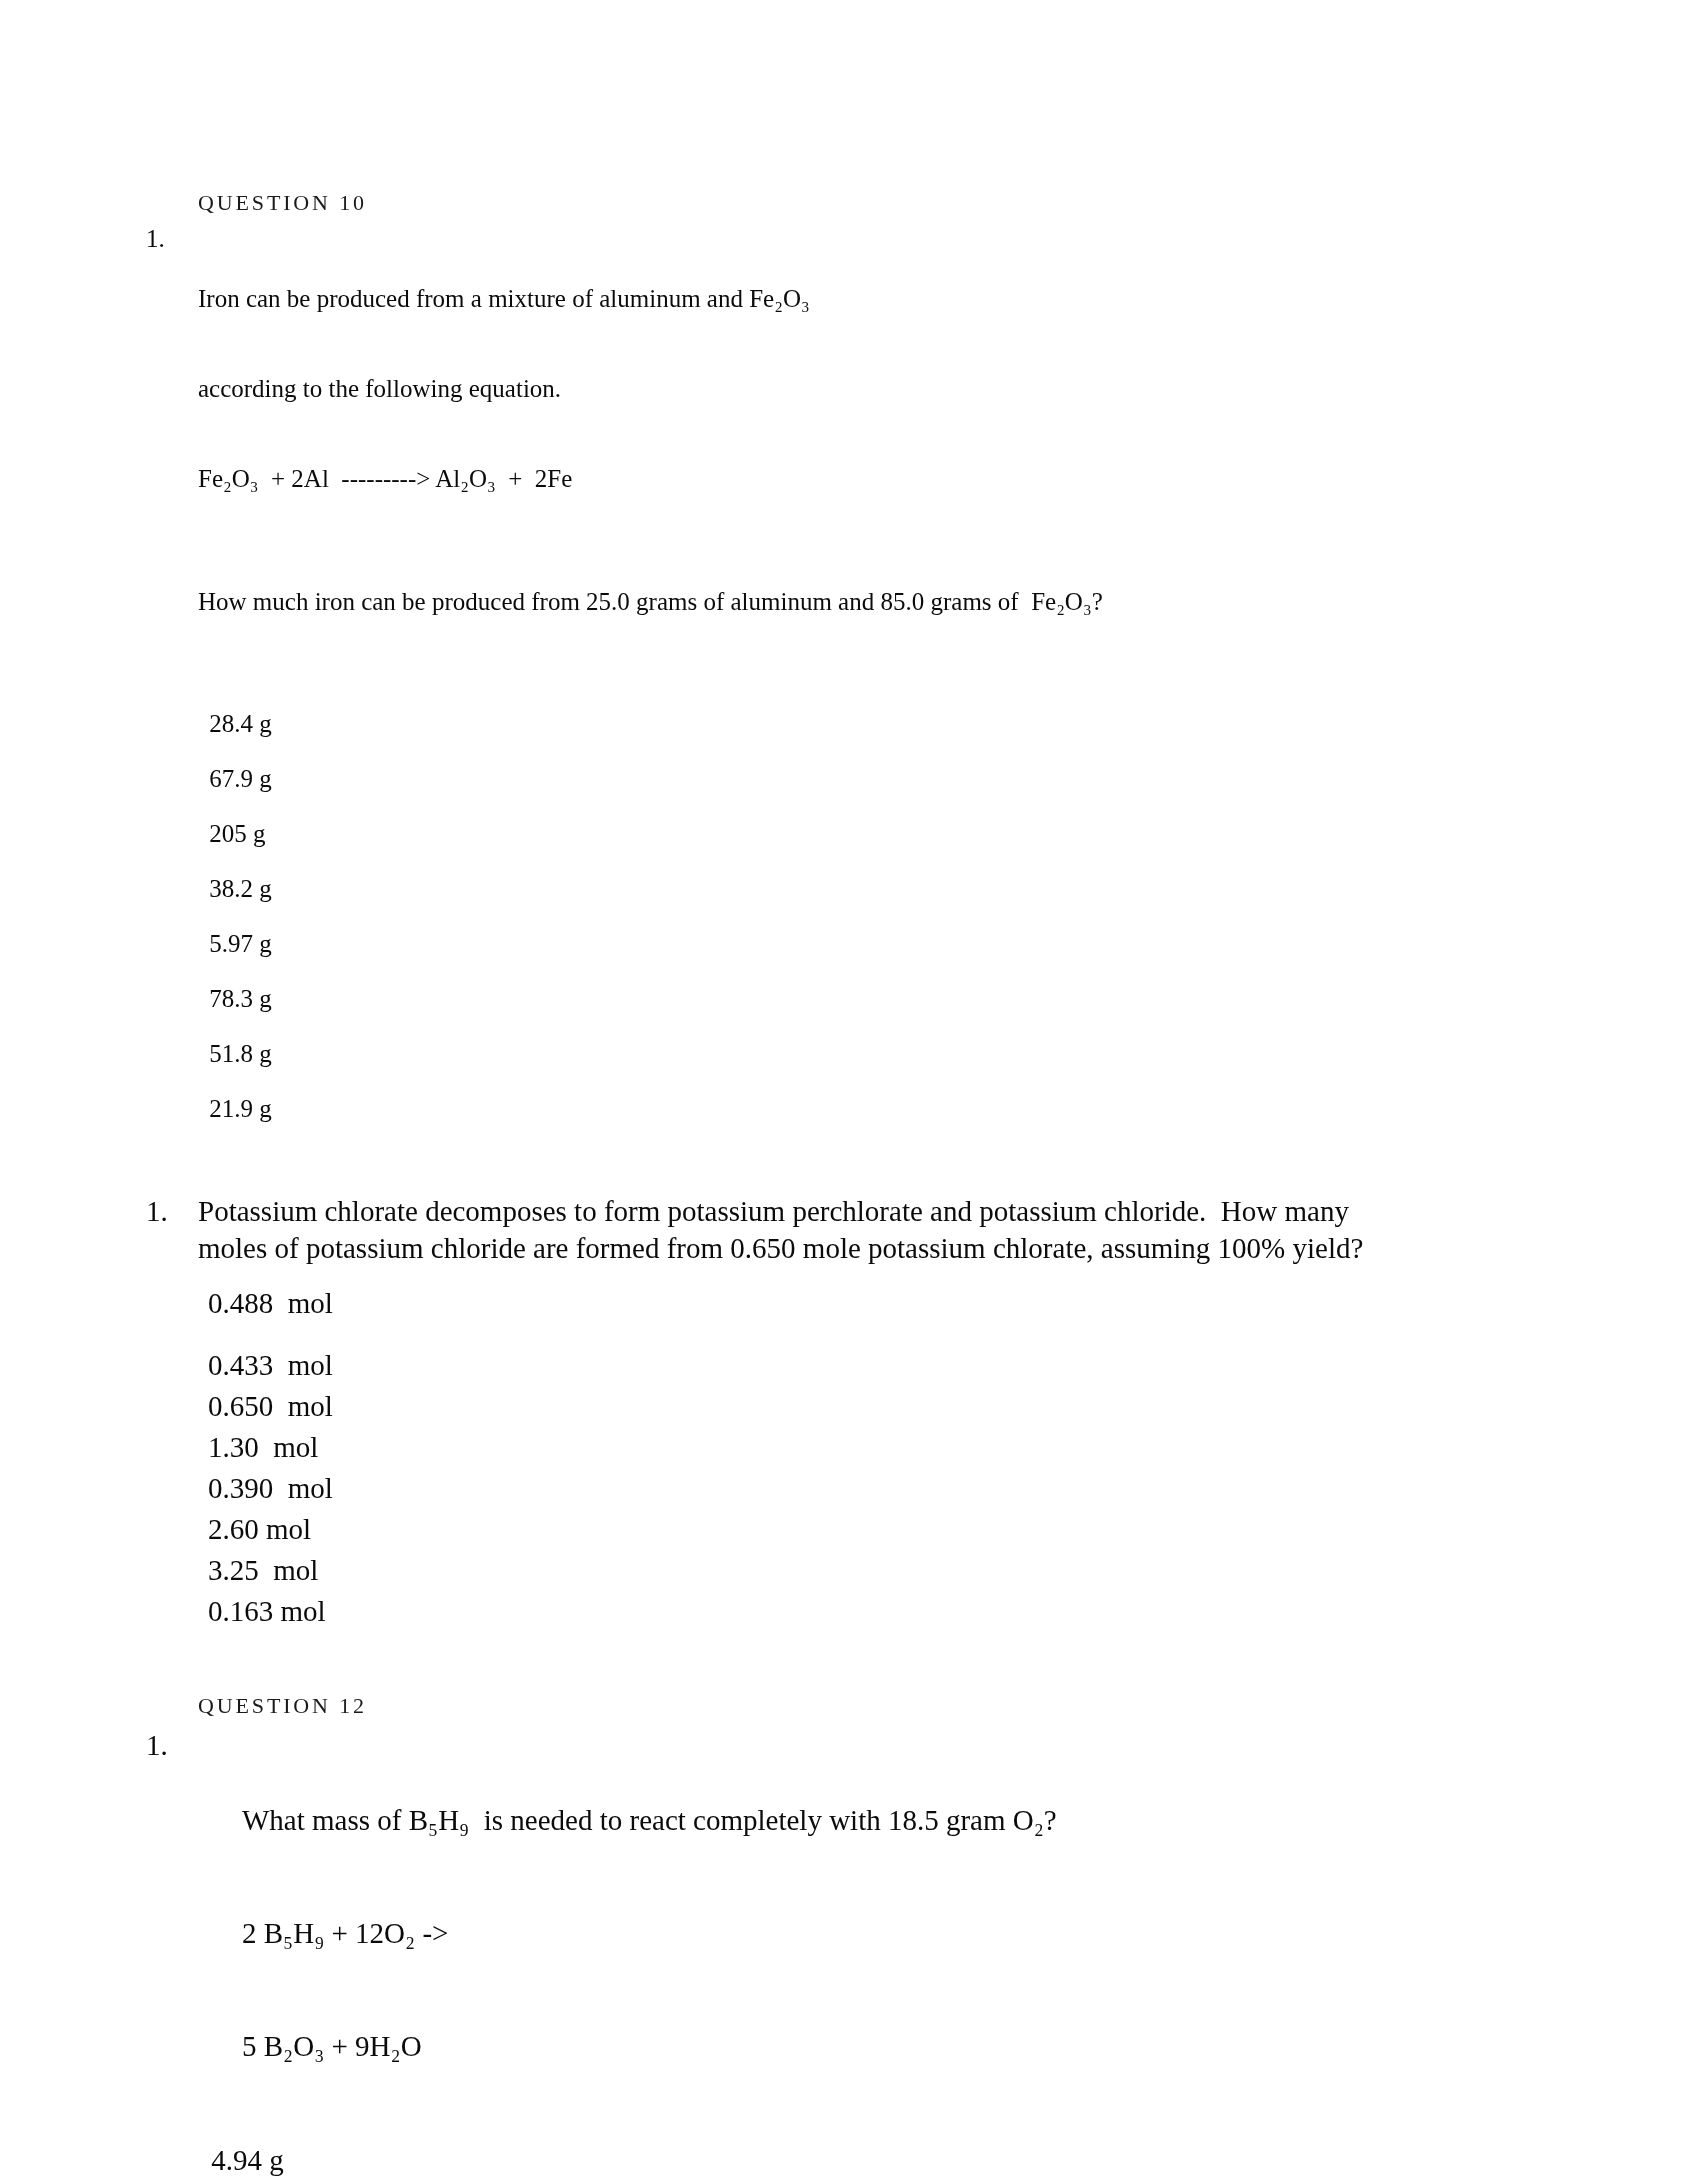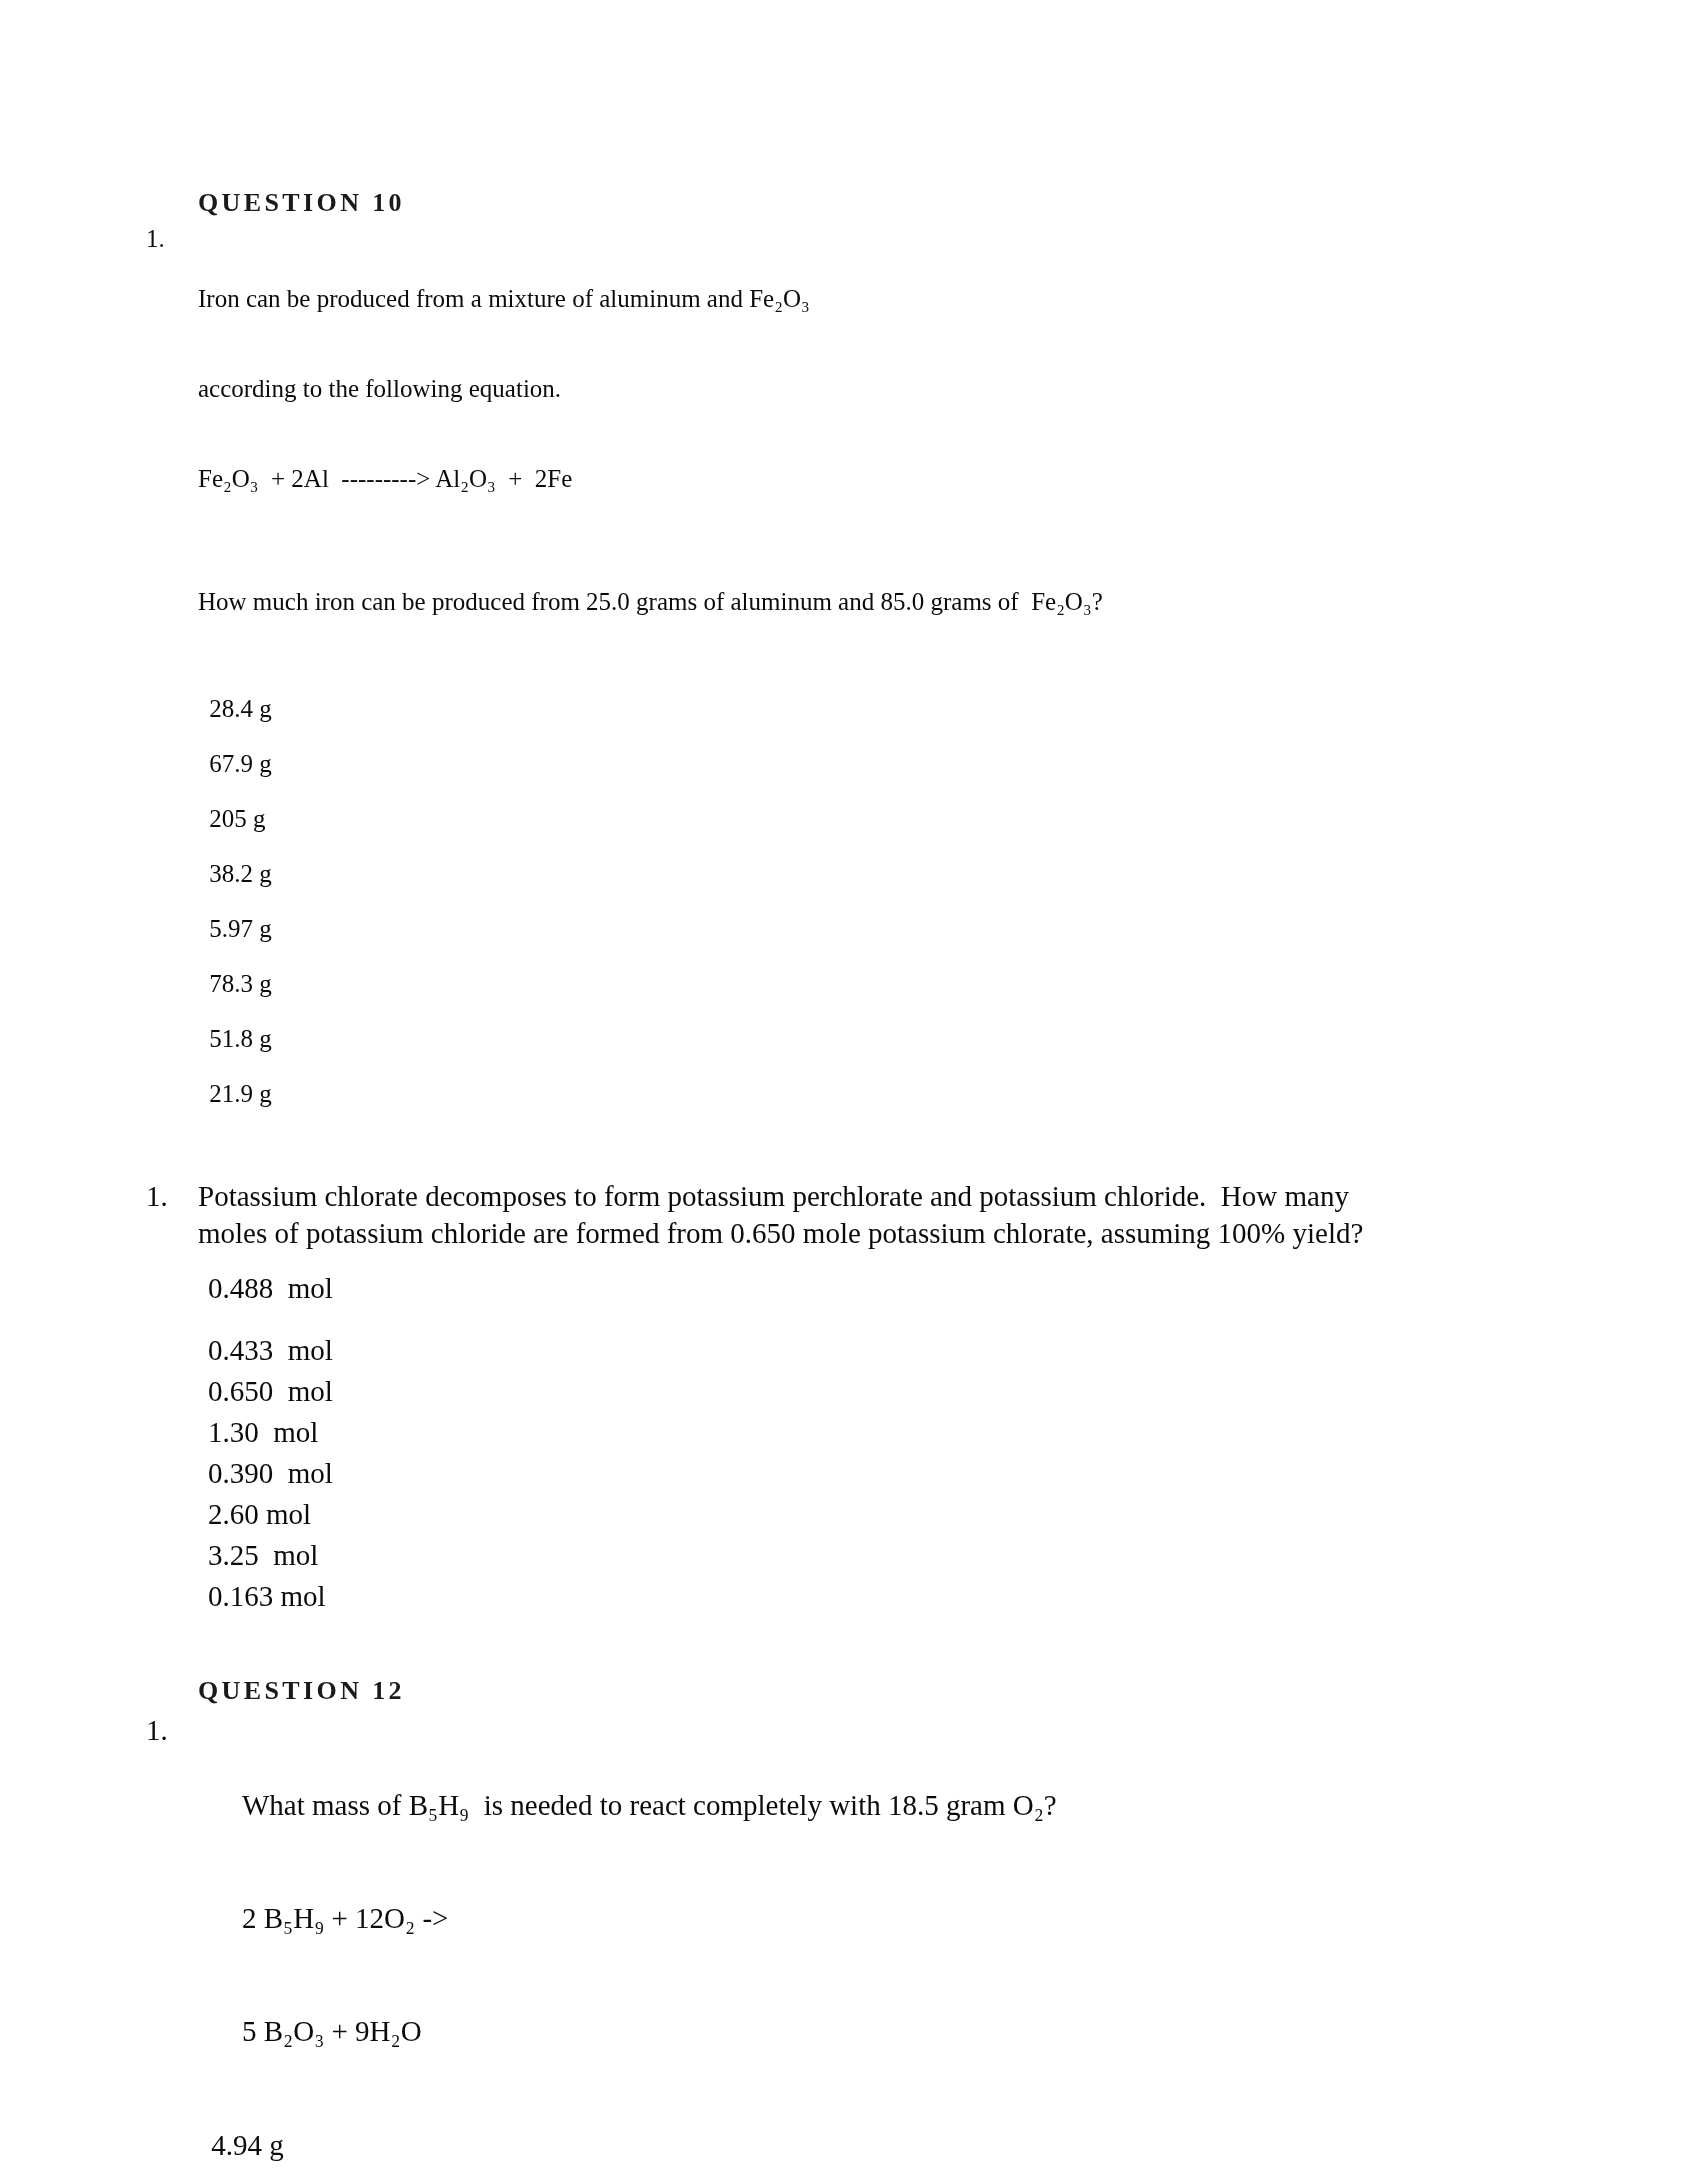--- a/index.html
+++ b/index.html
@@ -12,37 +12,37 @@
     overflow: hidden;
   }
   .page {
     position: relative;
     width: 1687px;
     height: 2183px;
     padding: 187px 159px 0 198px;
     background: #ffffff;
   }
   .qheading {
-    font-size: 26px;
-    font-weight: 700;
+    font-size: 22px;
+    font-weight: 400;
     letter-spacing: 0.13em;
     line-height: 32px;
     margin: 0 0 5.3px 0;
     color: #1a1a1a;
   }
   .item { position: relative; }
   .qnum { position: absolute; left: -52px; top: 0; }
   .line, .qbody, .prompt { white-space: pre-wrap; }
 
   
   .q10 { font-size: 25px; line-height: 30px; }
   .q10 .prompt { margin-top: 33px; }
   .options { list-style: none; margin: 0; padding: 0; }
   .options li { white-space: pre; }
-  .q10 .options { margin-top: 17px; padding-left: 11.2px; }
+  .q10 .options { margin-top: 32px; padding-left: 11.2px; }
   .q10 .options li { line-height: 30px; margin-bottom: 25px; }
 
   
   .q11, .q12 { font-size: 29px; line-height: 37px; }
   .q11 { margin-top: 69px; }
   .q11 .qbody { max-width: 1191px; }
   .q11 .options { margin-top: 18.5px; padding-left: 10px; }
   .q11 .options li { line-height: 35px; margin-bottom: 6px; }
   .q11 .options li:first-child { margin-bottom: 27px; }
 

